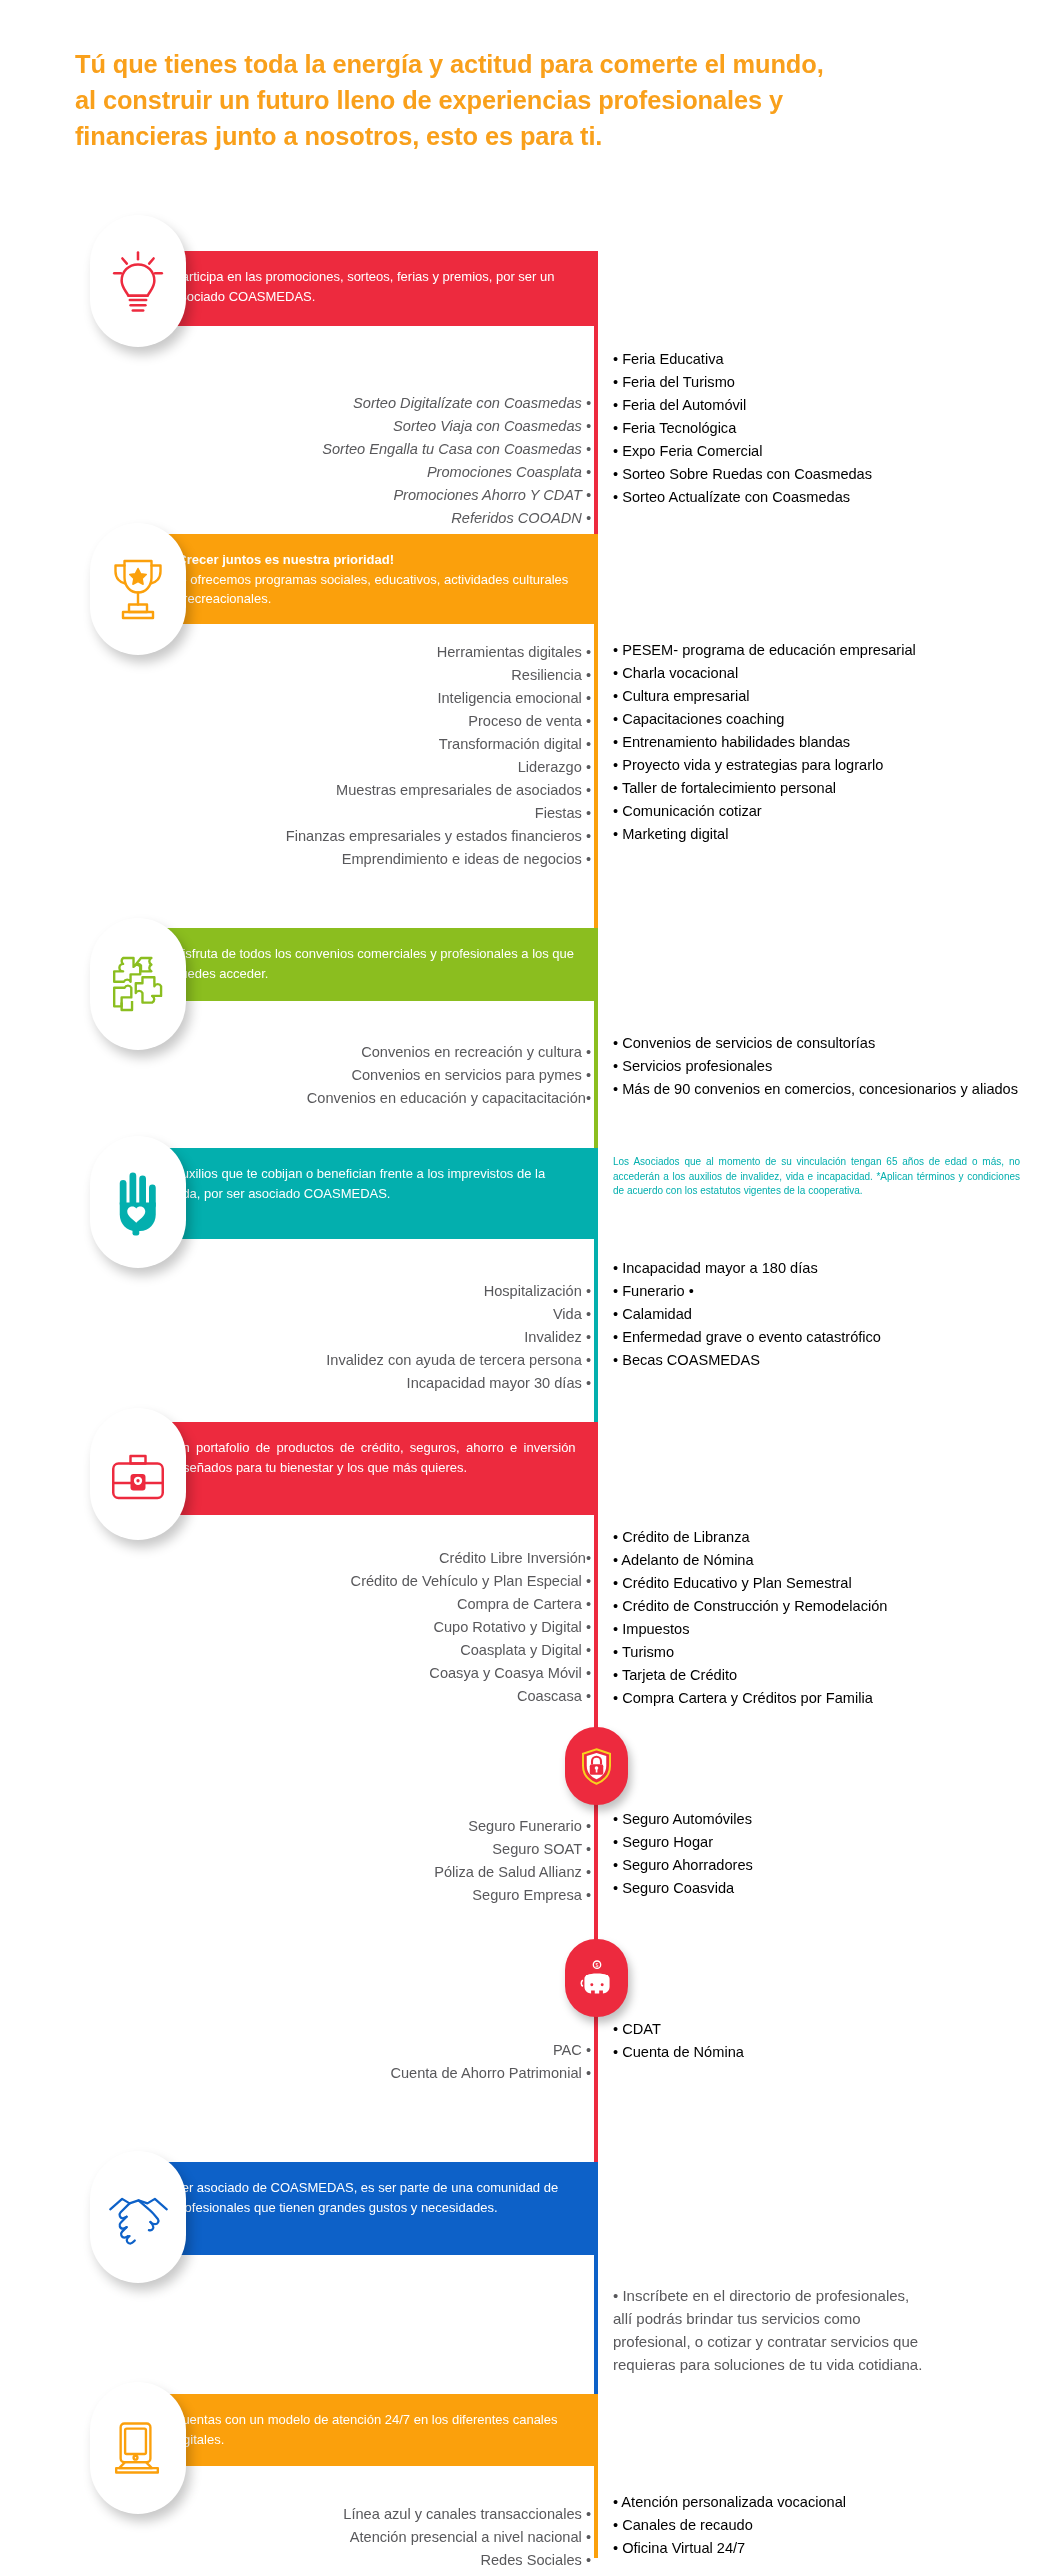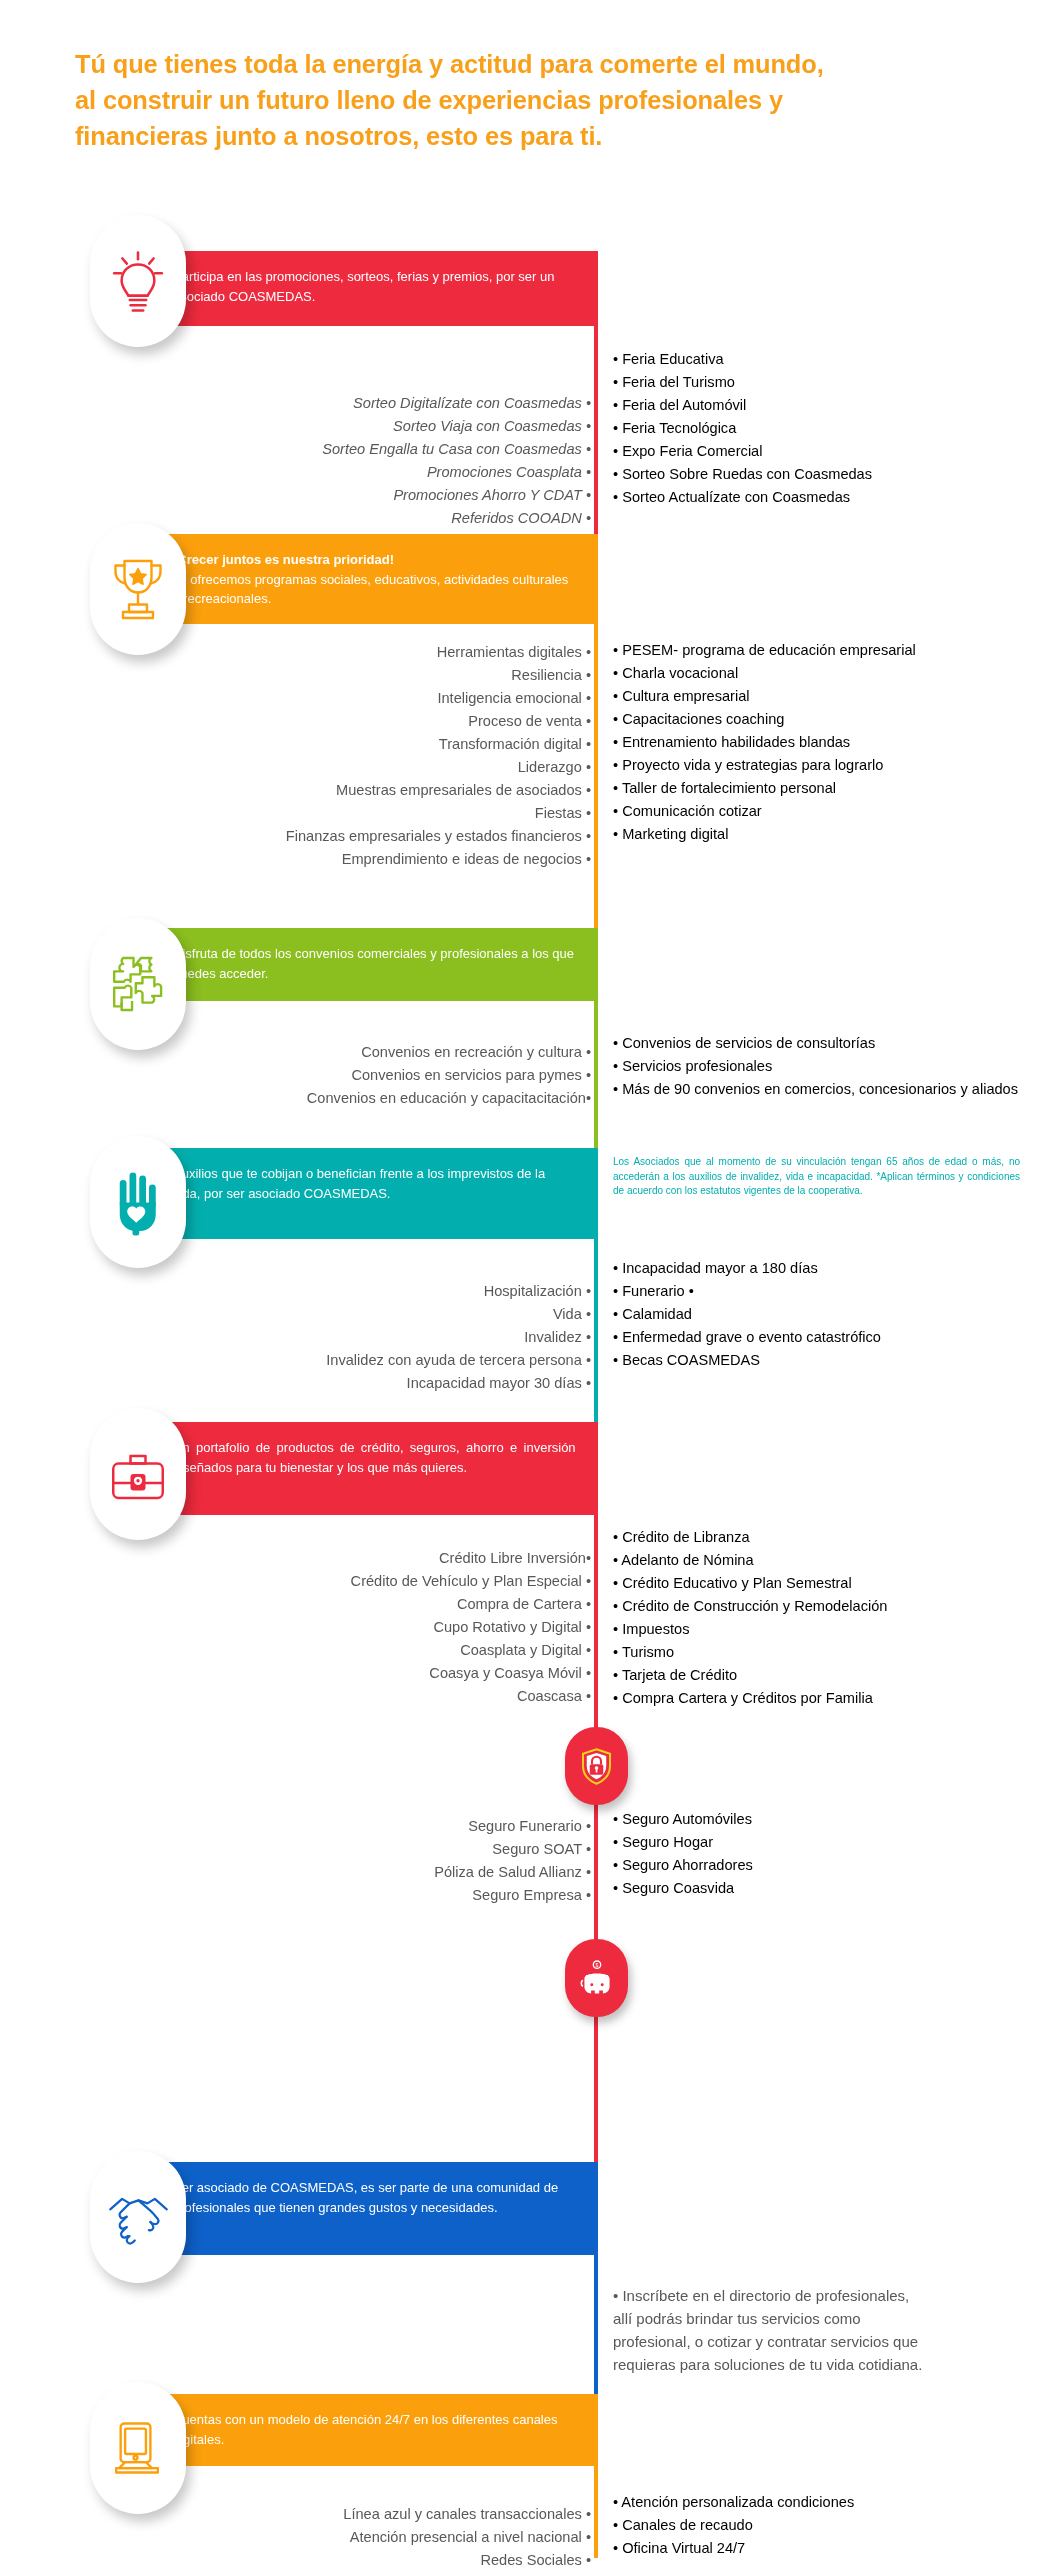--- a/index.html
+++ b/index.html
@@ -326,20 +326,28 @@
         <circle cx="23" cy="6" r="5" fill="none" stroke="#ffffff" stroke-width="1.8"></circle>
         <text x="23" y="9" font-size="7" text-anchor="middle" fill="#ffffff" font-family="Liberation Sans, sans-serif">$</text>
         <path d="M8 20 h30 v3 h-30 Z"></path>
         <path d="M6 25 c0 -4 5 -7 17 -7 c12 0 17 3 17 7 v11 c0 6 -5 9 -9 9 v-4 h-5 v4 h-6 v-4 h-5 v4 c-4 0 -9 -3 -9 -9 Z"></path>
         <path d="M4 27 c-3 1 -3 7 0 8" fill="none" stroke="#ffffff" stroke-width="2.2"></path>
         <circle cx="16" cy="33" r="2" fill="#ED2A3E"></circle>
         <circle cx="30" cy="33" r="2" fill="#ED2A3E"></circle>
       </svg>
     </span>
   </div>
+  <div class="col-left" style="top:2039px;">
+    <div><span>PAC</span> •</div>
+    <div><span>Cuenta de Ahorro Patrimonial</span> •</div>
+  </div>
+  <div class="col-right" style="top:2018px;">
+    <div>• <span>CDAT</span></div>
+    <div>• <span>Cuenta de Nómina</span></div>
+  </div>
 
   <div class="bubble" style="left:90px; top:2151px;">
     <span>
       <svg width="63" height="55" viewBox="0 0 84 74" fill="none" stroke="#0D61C8" stroke-width="3" stroke-linejoin="round" stroke-linecap="round">
         <path d="M4 26 L20 12 l10 6 l12 -4 l12 4 l10 -6 l16 14"></path>
         <path d="M30 18 l-12 12 c-3 3 -1 8 3 8 c2 0 3 -1 5 -2"></path>
         <path d="M26 36 l-8 8 c-3 3 -1 8 3 8 c2 0 3 -1 5 -2"></path>
         <path d="M26 50 l-6 6 c-3 3 -1 8 3 8 c2 0 3 -1 5 -2"></path>
         <path d="M30 62 l-3 3 c-2 3 0 7 4 7 c2 0 4 -2 6 -4"></path>
         <path d="M42 14 l14 12 c4 3 8 8 12 13 c2 3 0 7 -4 7 c-2 0 -4 -1 -6 -3"></path>
@@ -367,19 +375,19 @@
   </div>
   <div class="banner" style="top:2394px; height:72px; background:#FBA00C;">
     <span>Cuentas con un modelo de atención 24/7 en los diferentes canales digitales.</span>
   </div>
   <div class="col-left" style="top:2503px;">
     <div><span>Línea azul y canales transaccionales</span> •</div>
     <div><span>Atención presencial a nivel nacional</span> •</div>
     <div><span>Redes Sociales</span> •</div>
   </div>
   <div class="col-right" style="top:2491px;">
-    <div>• <span>Atención personalizada condiciones</span></div>
+    <div>• <span>Atención personalizada vocacional</span></div>
     <div>• <span>Canales de recaudo</span></div>
     <div>• <span>Oficina Virtual 24/7</span></div>
   </div>
 
 </div>
 
 
 </body></html>

